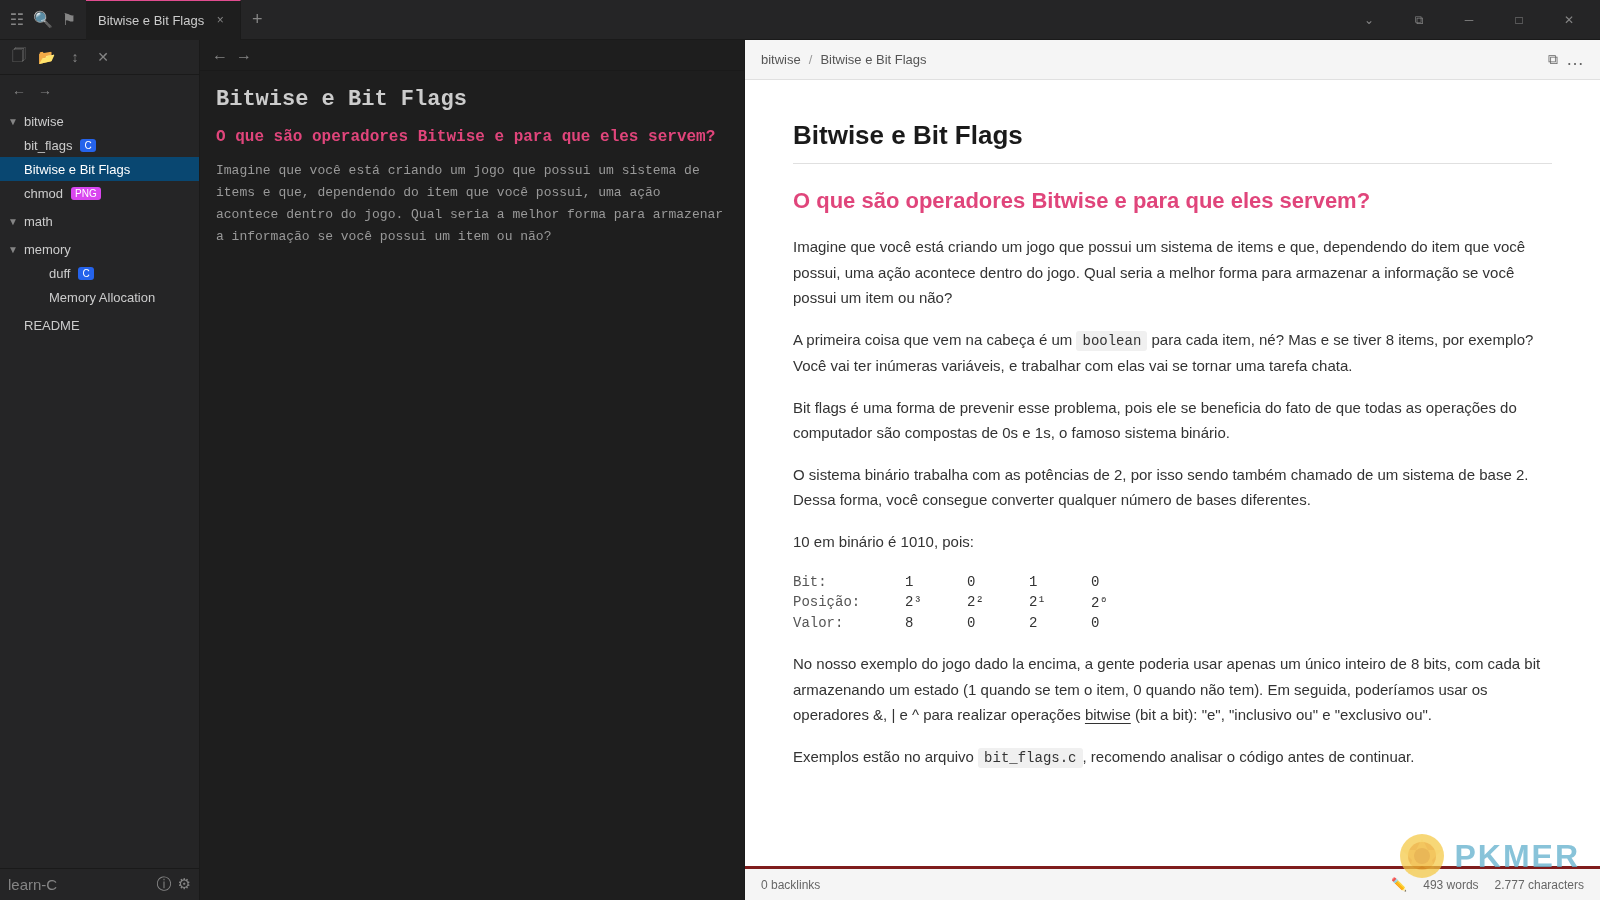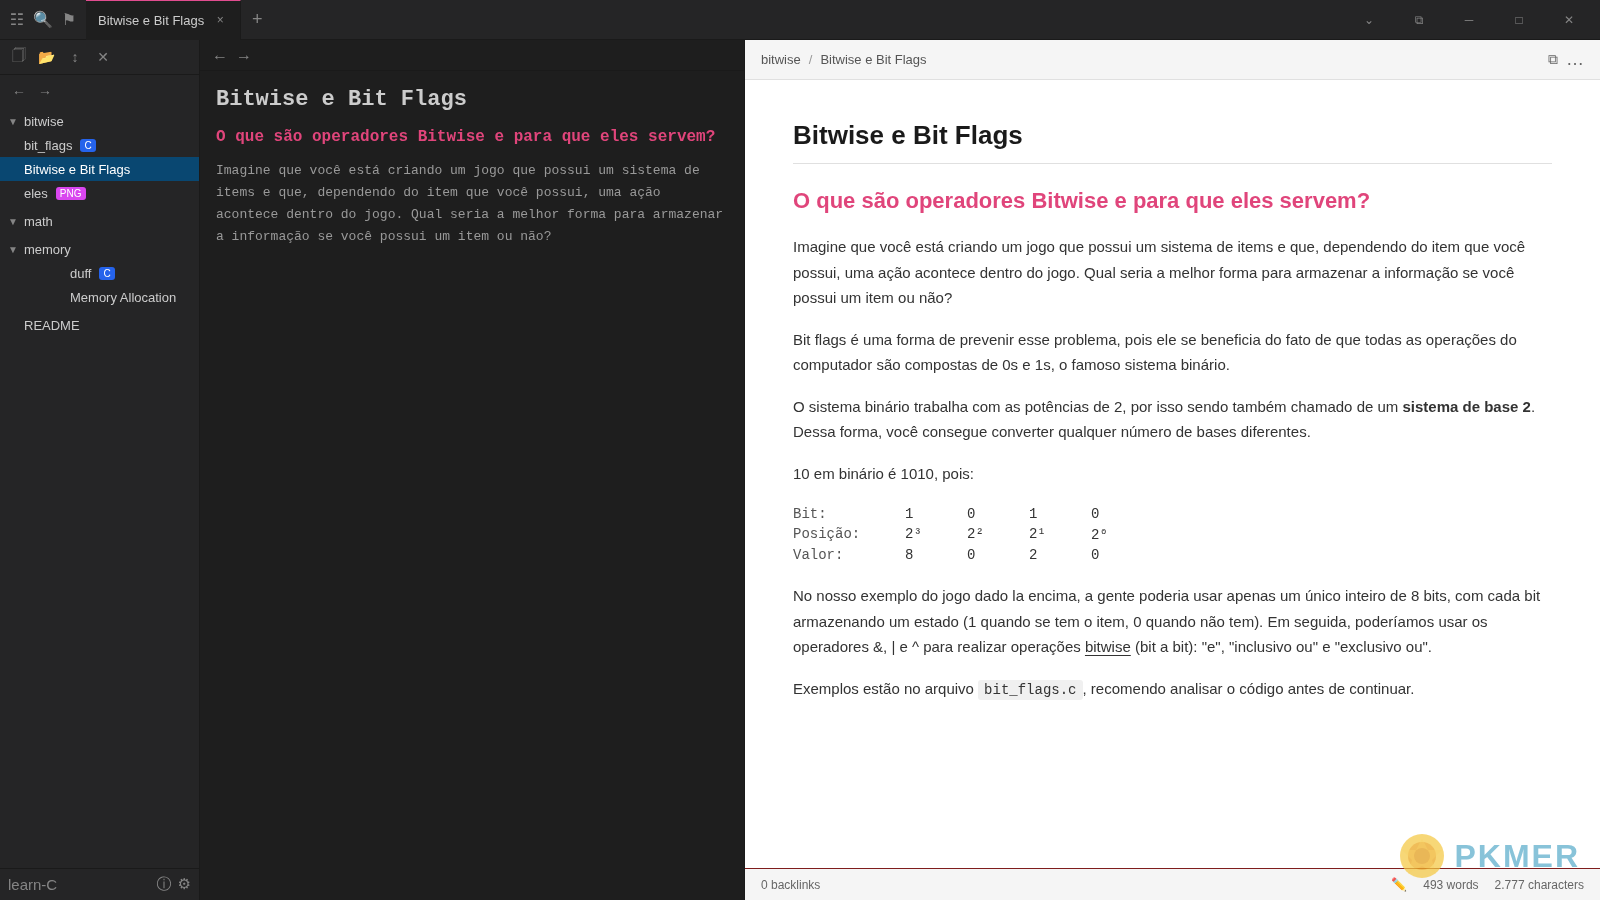--- a/index.html
+++ b/index.html
@@ -28,21 +28,21 @@
     .nav-arrow { width: 22px; height: 22px; display: flex; align-items: center; justify-content: center; color: #858585; font-size: 14px; cursor: pointer; }
     .file-tree { flex: 1; overflow-y: auto; padding: 4px 0; }
     .tree-section { margin-bottom: 4px; }
     .tree-group-label { display: flex; align-items: center; padding: 2px 8px; gap: 4px; font-size: 13px; color: #cccccc; cursor: pointer; height: 24px; }
     .collapse-icon { font-size: 10px; color: #858585; margin-right: 2px; }
     .tree-item { display: flex; align-items: center; padding: 2px 8px 2px 24px; gap: 6px; font-size: 13px; color: #cccccc; cursor: pointer; height: 24px; }
     .tree-item.active { background: #094771; color: #ffffff; }
     .badge { font-size: 10px; padding: 1px 4px; border-radius: 3px; margin-left: 2px; }
     .badge-c { background: #2563eb; color: #fff; }
     .badge-png { background: #d946ef; color: #fff; }
-    .tree-sub-item { padding-left: 39px; margin-left: 31px; }
+    .tree-sub-item { padding-left: 49px; }
     .sidebar-footer { padding: 6px 8px; border-top: 1px solid #1a1a1a; display: flex; align-items: center; justify-content: space-between; font-size: 15px; color: #858585; }
     .sidebar-footer-icons { display: flex; gap: 6px; }
 
     
     .content-area { display: flex; flex: 1; overflow: hidden; }
 
     
     .editor-panel { width: 545px; background: #1e1e1e; border-right: 1px solid #1a1a1a; display: flex; flex-direction: column; overflow: hidden; }
     .editor-nav { display: flex; align-items: center; padding: 6px 12px; gap: 8px; border-bottom: 1px solid #1a1a1a; }
 
@@ -51,27 +51,27 @@
     .preview-header { display: flex; align-items: center; padding: 0 16px; height: 40px; background: #f5f5f5; border-bottom: 1px solid #e0e0e0; gap: 4px; font-size: 13px; color: #555; }
     .breadcrumb-sep { color: #999; margin: 0 4px; }
     .preview-header-right { margin-left: auto; display: flex; align-items: center; gap: 8px; }
     .preview-content { flex: 1; overflow-y: auto; padding: 40px 48px; background: #ffffff; color: #333; }
 
     
     .preview-h1 { font-size: 26px; font-weight: 700; color: #1a1a1a; margin-bottom: 24px; padding-bottom: 12px; border-bottom: 1px solid #e0e0e0; }
     .preview-h2 { font-size: 22px; font-weight: 600; color: #e0457b; margin-bottom: 20px; }
     .preview-p { font-size: 15px; line-height: 1.7; color: #333; margin-bottom: 16px; }
     .preview-code-inline { font-family: 'Courier New', monospace; background: #f0f0f0; padding: 2px 6px; border-radius: 3px; font-size: 14px; color: #333; }
-    .preview-bold { font-weight: 700; }
+    .preview-bold { font-weight: 400; }
     .preview-table { margin: 20px 0; }
     .preview-table-row { display: flex; gap: 32px; font-family: 'Courier New', monospace; font-size: 14px; color: #333; margin-bottom: 4px; }
     .preview-table-cell { min-width: 30px; }
     .preview-table-label { min-width: 80px; color: #555; }
 
-    .preview-footer { padding: 8px 16px; background: #f5f5f5; border-top: 1px solid #7f1d1d; display: flex; align-items: center; gap: 16px; font-size: 12px; color: #666; }
+    .preview-footer { padding: 8px 16px; background: #f5f5f5; border-top: 3px solid #7f1d1d; display: flex; align-items: center; gap: 16px; font-size: 12px; color: #666; }
     .preview-footer-right { margin-left: auto; display: flex; align-items: center; gap: 16px; }
 
     
     .watermark { position: fixed; bottom: 20px; right: 20px; display: flex; align-items: center; gap: 8px; opacity: 0.8; }
     .watermark-logo { width: 48px; height: 48px; }
     .watermark-text { font-size: 32px; font-weight: 700; letter-spacing: 2px; color: #6bb5d0; }
 
     
     .editor-placeholder { flex: 1; background: #1e1e1e; padding: 16px; font-family: 'Courier New', monospace; font-size: 13px; color: #808080; }
   </style>
@@ -121,21 +121,21 @@
           <span>bitwise</span>
         </div>
         <div class="tree-item">
           <span>bit_flags</span>
           <span class="badge badge-c">C</span>
         </div>
         <div class="tree-item active">
           <span>Bitwise e Bit Flags</span>
         </div>
         <div class="tree-item">
-          <span>eles</span>
+          <span>chmod</span>
           <span class="badge badge-png">PNG</span>
         </div>
       </div>
 
       <div class="tree-section">
         <div class="tree-group-label">
           <span class="collapse-icon">▼</span>
           <span>math</span>
         </div>
       </div>
@@ -192,20 +192,23 @@
           <span style="color:#666;font-size:18px;">…</span>
         </div>
       </div>
 
       <div class="preview-content">
         <h1 class="preview-h1">Bitwise e Bit Flags</h1>
         <h2 class="preview-h2">O que são operadores Bitwise e para que eles servem?</h2>
 
         <p class="preview-p">Imagine que você está criando um jogo que possui um sistema de items e que, dependendo do item que você possui, uma ação acontece dentro do jogo. Qual seria a melhor forma para armazenar a informação se você possui um item ou não?</p>
 
+        <p class="preview-p">
+          A primeira coisa que vem na cabeça é um <span class="preview-code-inline">boolean</span> para cada item, né? Mas e se tiver 8 items, por exemplo? Você vai ter inúmeras variáveis, e trabalhar com elas vai se tornar uma tarefa chata.
+        </p>
 
         <p class="preview-p">Bit flags é uma forma de prevenir esse problema, pois ele se beneficia do fato de que todas as operações do computador são compostas de 0s e 1s, o famoso sistema binário.</p>
 
         <p class="preview-p">
           O sistema binário trabalha com as potências de 2, por isso sendo também chamado de um <span class="preview-bold">sistema de base 2</span>. Dessa forma, você consegue converter qualquer número de bases diferentes.
         </p>
 
         <p class="preview-p">10 em binário é 1010, pois:</p>
 
         <div class="preview-table">

